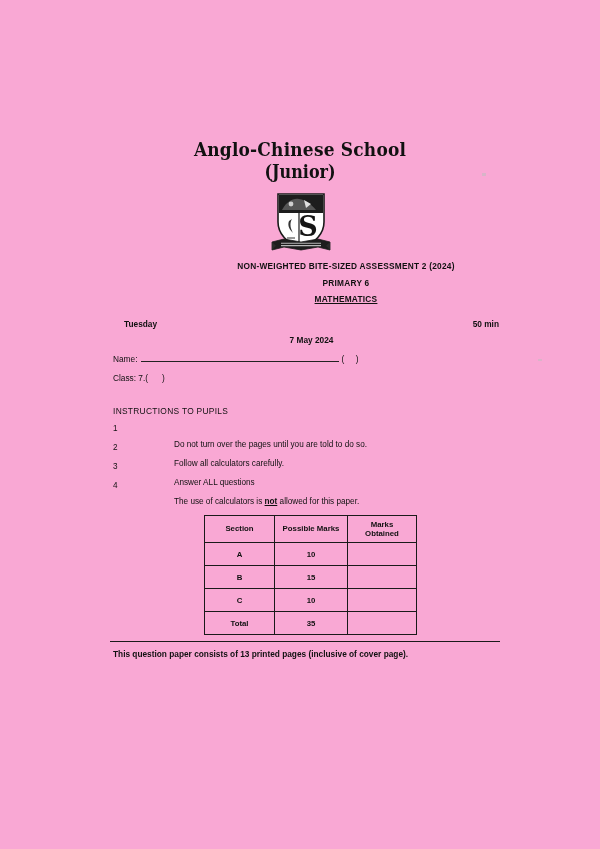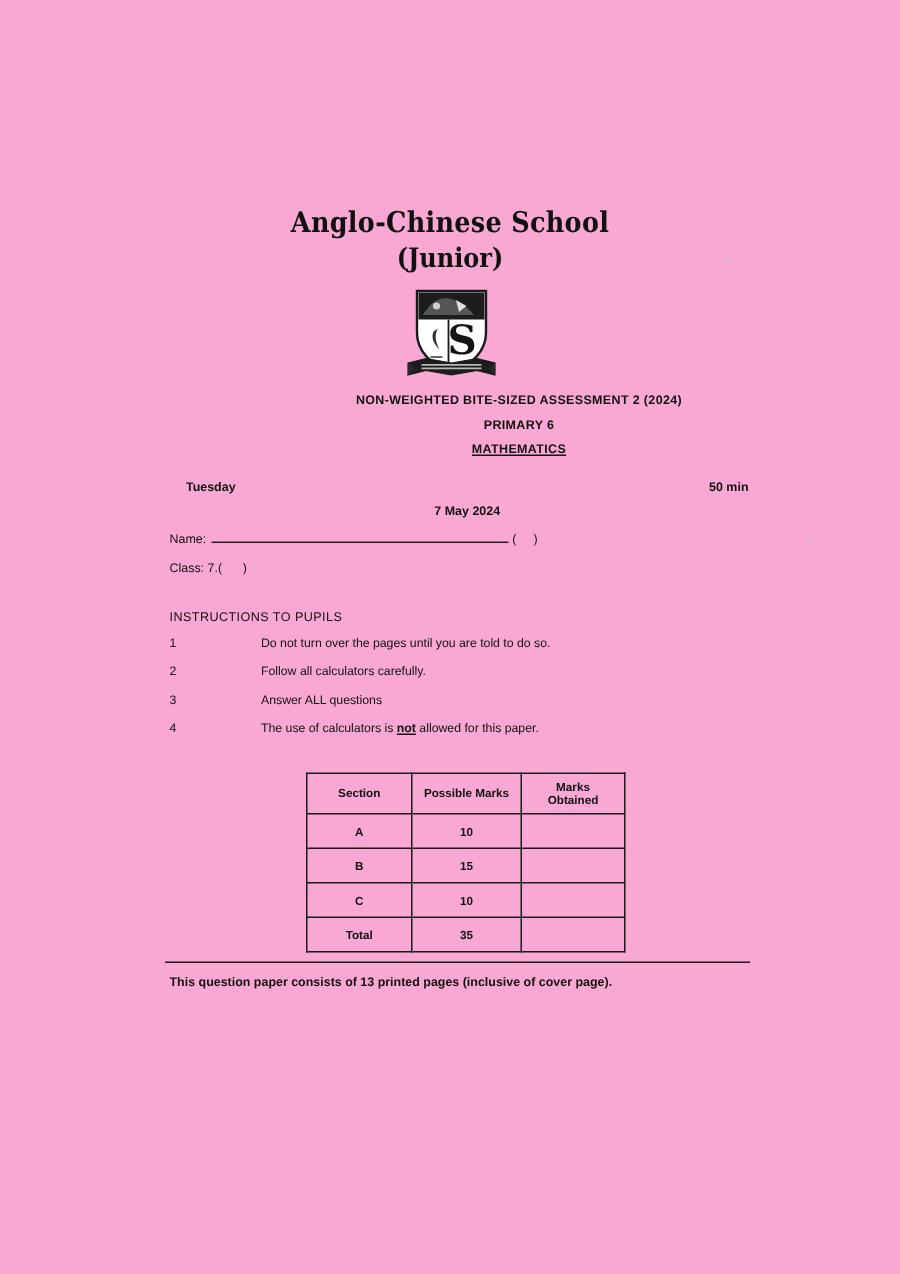--- a/index.html
+++ b/index.html
@@ -143,21 +143,21 @@
     height: 19px;
   }
   .instr-num {
     position: absolute;
     left: 0;
     top: 0;
   }
   .instr-text {
     position: absolute;
     left: 29px;
-    top: 0;
+    top: 16px;
     white-space: nowrap;
     padding-left: 32px;
   }
   .u { text-decoration: underline; font-weight: 700; }
 
   
   .marks-table {
     position: absolute;
     left: 204px;
     top: 515px;

